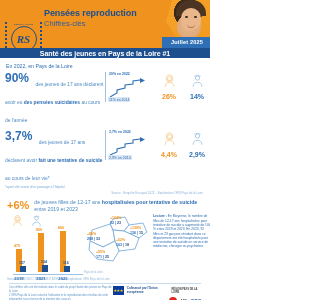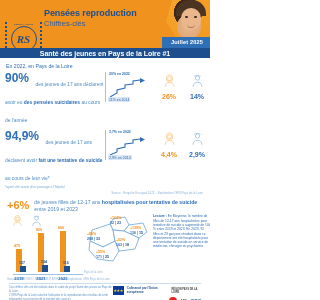--- a/index.html
+++ b/index.html
@@ -199,21 +199,21 @@
             <path d="M7 5.5c1.5-2 8.5-2 10 0" fill="none" stroke="#9dc2e4" stroke-width="1.3"></path>
             <path d="M5 22c0-5 3-7 7-7s7 2 7 7" fill="none" stroke="#9dc2e4" stroke-width="1.3"></path>
           </svg>
           <div class="gpct m">14%</div>
         </div>
       </div>
     </div>
 
     <div class="statrow" style="margin-top:4px">
       <div class="statleft">
-        <span class="bignum">94,9%</span>
+        <span class="bignum">3,7%</span>
         <span class="stattxt"><span>des jeunes de 17 ans déclarent avoir </span><b>fait une tentative de suicide</b><span> au cours de leur vie*</span></span>
         <div class="statnote">*ayant été suivie d'un passage à l'hôpital</div>
       </div>
 
       <div class="mini">
         <div class="top">3,7% en 2022</div>
         <svg width="40" height="20" viewBox="0 0 40 20">
           <polyline points="1,19 8,16 8,13 16,11 16,8 24,7 24,4 31,3" fill="none" stroke="#2f6fb5" stroke-width="1.1"></polyline>
           <polygon points="31,1 36,3.5 31,6" fill="#2f6fb5"></polygon>
         </svg>

